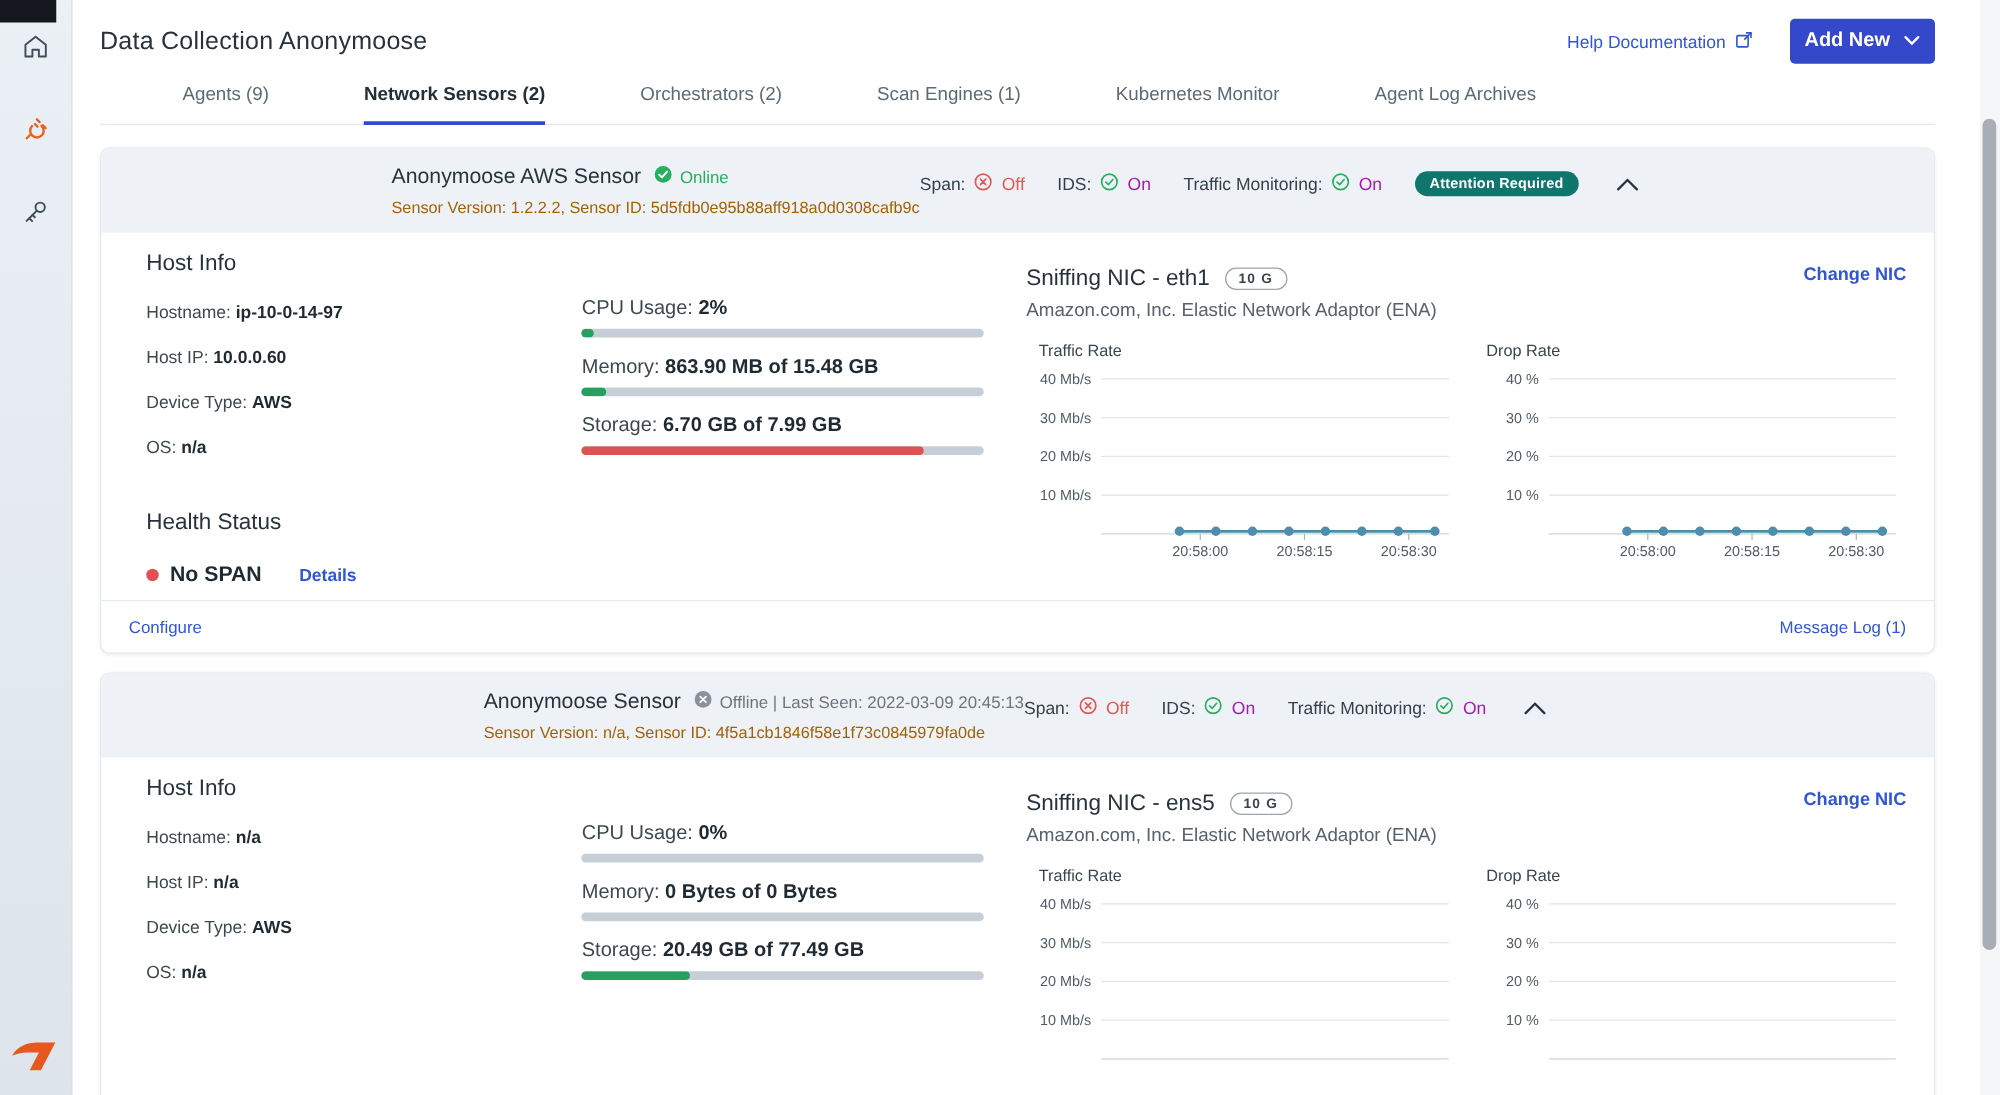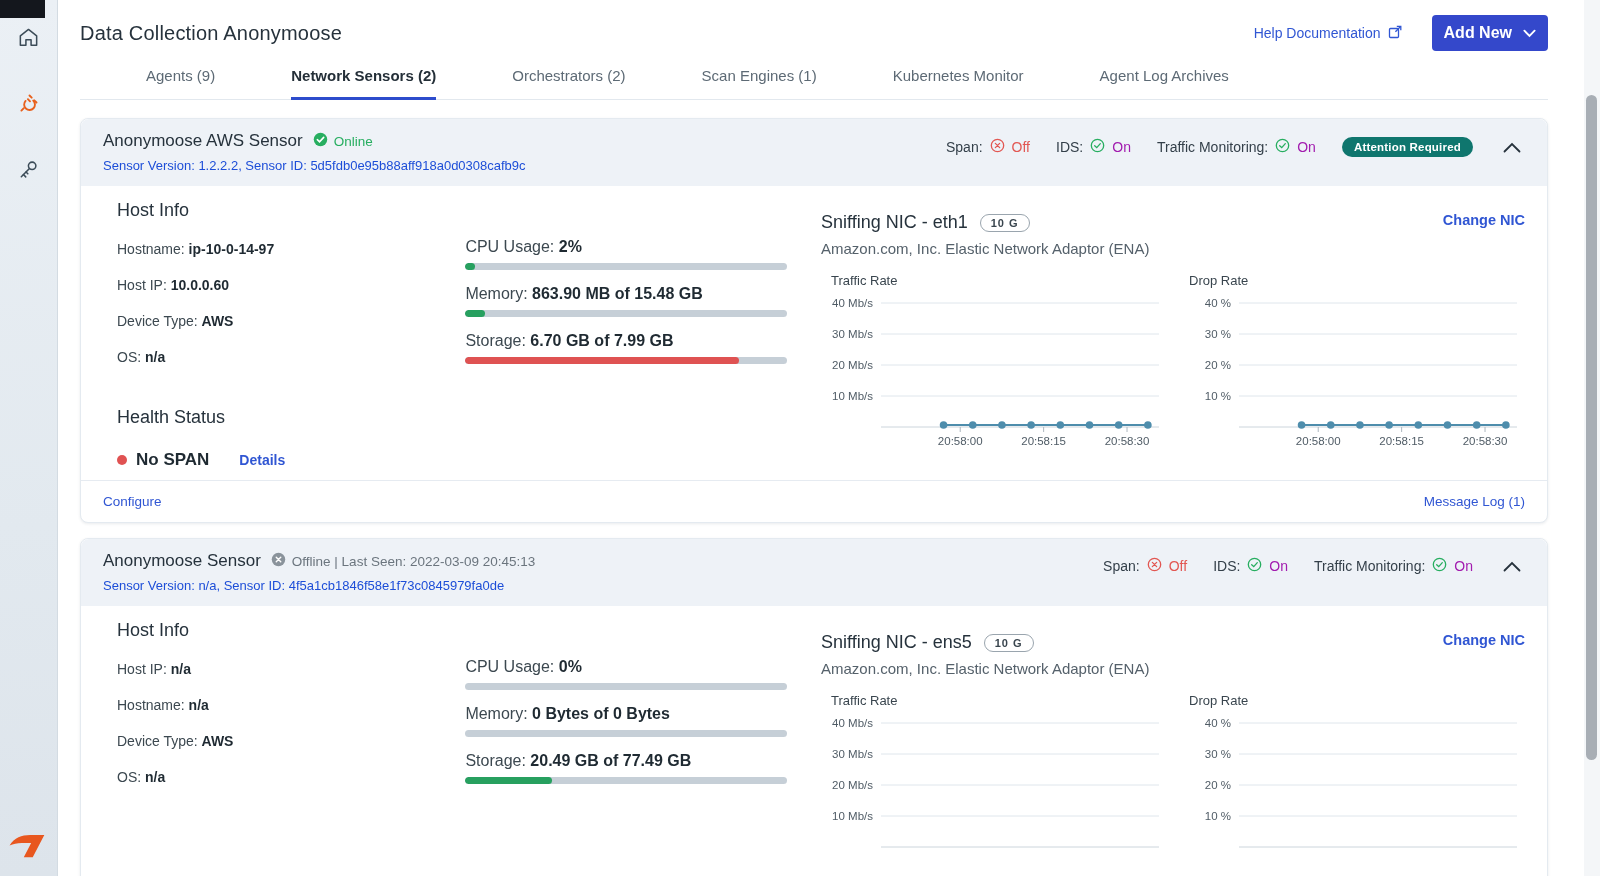--- a/index.html
+++ b/index.html
@@ -28,27 +28,27 @@
   .tabs { display:flex; gap:76px; padding-left:66px; margin:16px 52px 0 22px; border-bottom:1px solid #e2e8ee; }
   .tab { padding-bottom:13px; font-size:15px; color:#5d6a75; cursor:pointer; border-bottom:3px solid transparent; margin-bottom:-1px; white-space:nowrap; }
   .tab.active { color:#242f38; font-weight:bold; border-bottom-color:#2d4ccc; }
 
   .content { padding:18px 52px 0 22px; }
 
   
   .card { border:1px solid #e4eaf0; border-radius:8px; background:#fff;
     box-shadow:0 1px 3px rgba(40,60,80,.10); margin-bottom:15px; }
   .card-header { background:#eef2f7; border-radius:8px 8px 0 0; padding:12px 22px 13px;
-    display:flex; justify-content:space-between; align-items:flex-start; }
+    display:flex; justify-content:center; align-items:flex-start; }
   .name-row { display:flex; align-items:center; gap:10px; }
   .sensor-name { font-size:17px; font-weight:500; color:#26323c; }
   .sensor-status { font-size:13.5px; display:flex; align-items:center; gap:6px; }
   .sensor-status.online { color:#27ae60; }
   .sensor-status.offline { color:#6b757e; }
-  .sensor-meta { font-size:13px; color:#1d4ed8; margin-top:7px; }
+  .sensor-meta { font-size:13px; color:#a16207; margin-top:7px; }
   .ch-right { display:flex; align-items:center; gap:26px; padding-top:6px; }
   .toggle { display:flex; align-items:center; gap:7px; font-size:14px; color:#333f49; }
   .toggle .tval { font-weight:normal; }
   .tval.on { color:#a21caf; }
   .tval.off { color:#e25752; }
   .attn-badge { background:#0f766e; color:#fff; font-size:11.5px; font-weight:bold;
     padding:4px 12px; border-radius:12px; letter-spacing:.2px; cursor:pointer; }
   .chev-btn { cursor:pointer; display:flex; align-items:center; padding:2px 4px; }
 
   .card-body { display:flex; padding:14px 22px 10px; }
@@ -397,22 +397,22 @@
               </svg>
           </span>
         </div>
       </div>
 
       <div class="card-body">
         <div class="body-left">
           <div class="section-h">Host Info</div>
           <div class="hi-grid">
             <div class="fields">
+              <div class="field"><span>Hostname: </span><b>n/a</b></div>
               <div class="field"><span>Host IP: </span><b>n/a</b></div>
-              <div class="field"><span>Hostname: </span><b>n/a</b></div>
               <div class="field"><span>Device Type: </span><b>AWS</b></div>
               <div class="field"><span>OS: </span><b>n/a</b></div>
             </div>
             <div class="meters">
               <div class="meter">
                 <div class="meter-label"><span>CPU Usage: </span><b>0%</b></div>
                 <div class="meter-track">
                     <div class="meter-fill" style="width: 0%; background: rgb(39, 160, 95);"></div>
                   </div>
               </div>

